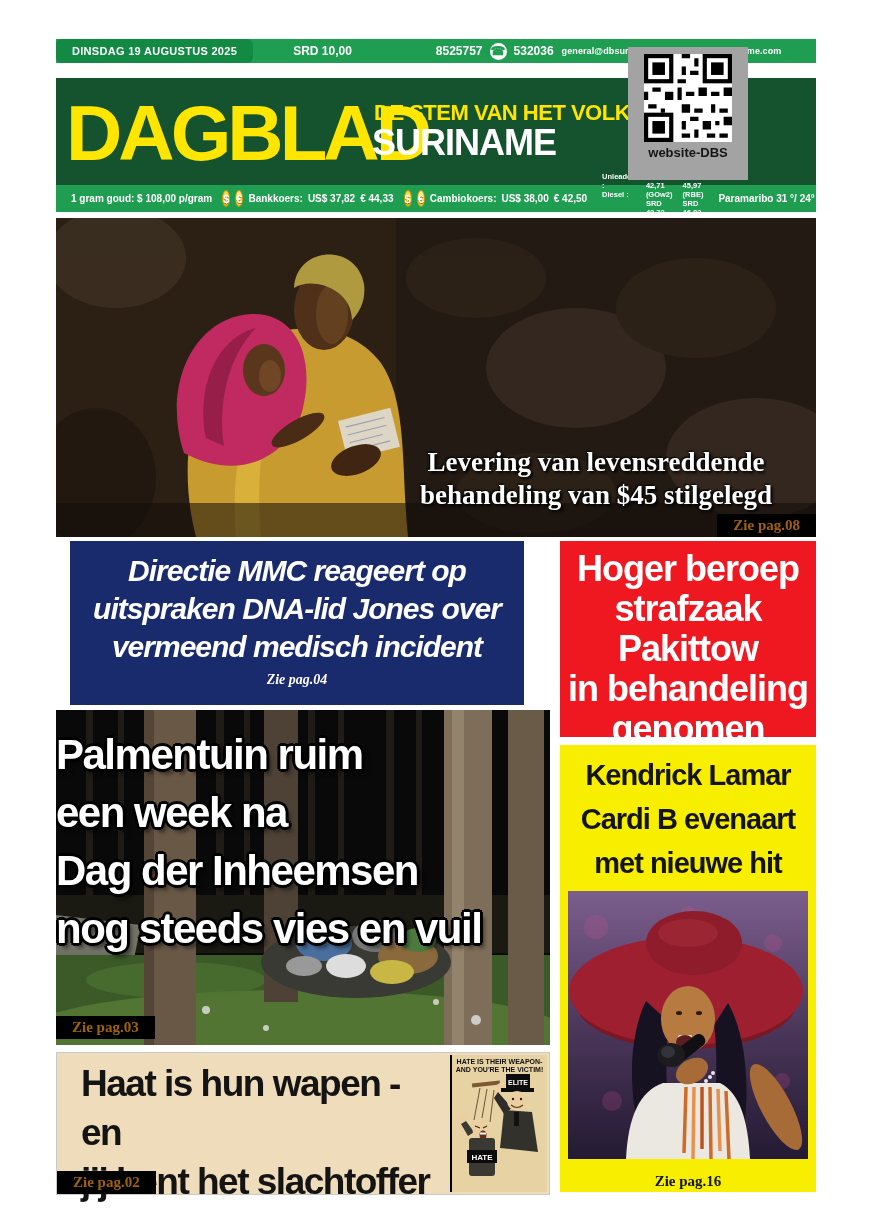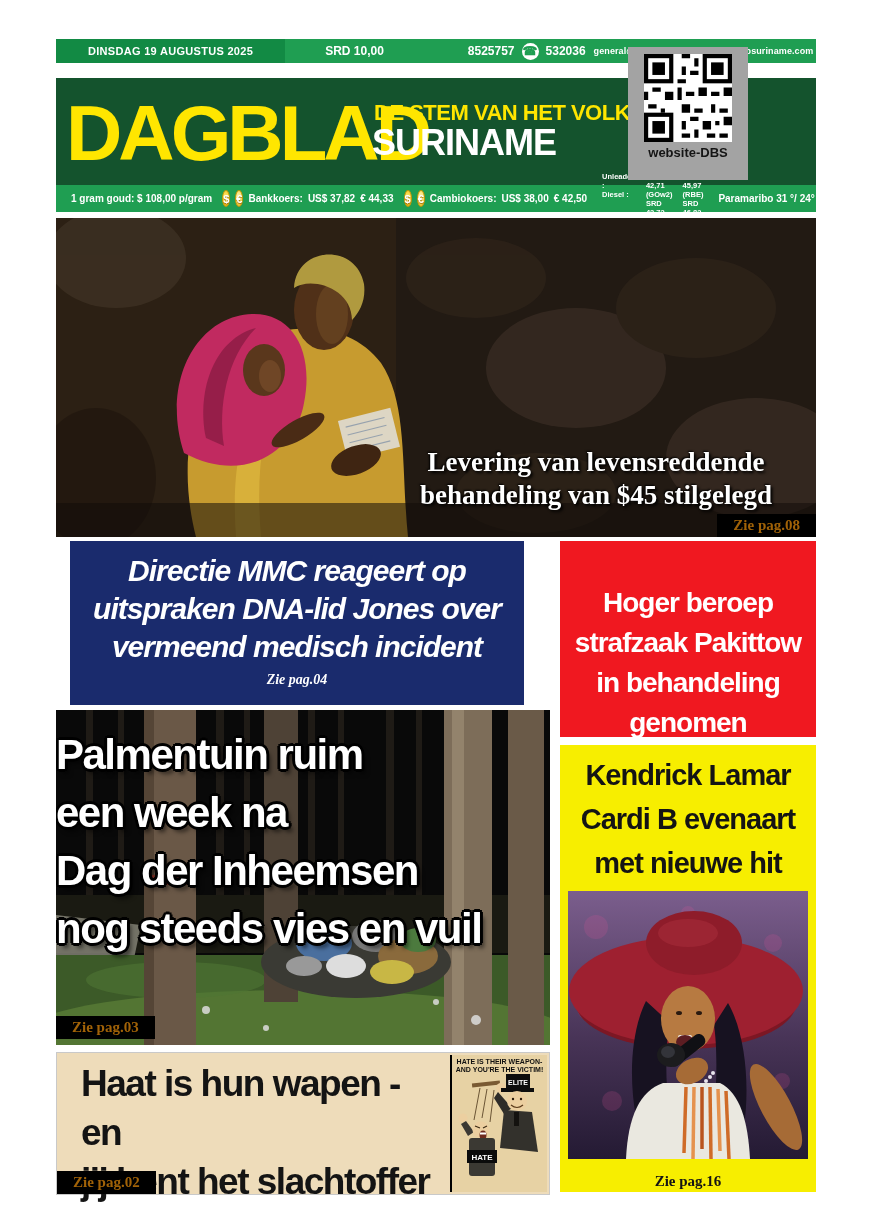--- a/index.html
+++ b/index.html
@@ -4,21 +4,21 @@
 <style>
   html,body{margin:0;padding:0;background:#ffffff;}
   .page{position:relative;width:870px;height:1230px;background:#ffffff;overflow:hidden;
         font-family:"Liberation Sans",sans-serif;}
   .abs{position:absolute;}
 
   
   .topbar{left:56px;top:39px;width:760px;height:24px;background:#1f9e52;display:flex;
           align-items:center;color:#fff;font-weight:bold;}
   .datebox{background:#128a44;height:100%;display:flex;align-items:center;
-           padding:0 32px;font-size:11px;letter-spacing:.3px;}
+           padding:0 16px;font-size:11px;letter-spacing:.3px;border-radius:6px;}
   .price{font-size:12px;margin-left:40px;}
   .ph1{font-size:12px;margin-left:84px;}
   .phoneball{width:17px;height:17px;border-radius:50%;background:#fff;display:flex;
              align-items:center;justify-content:center;margin:0 7px;color:#1f9e52;
              font-size:12px;line-height:17px;}
   .ph2{font-size:12px;}
   .contact{font-size:9px;font-weight:bold;margin-left:8px;letter-spacing:.1px;}
 
   
   .masthead{left:56px;top:66px;width:760px;height:114px;background:#14532d;margin-top:12px;}
@@ -62,22 +62,22 @@
   .lead-ref{position:absolute;right:0;bottom:0;}
 
   
   .mmcbox{left:70px;top:541px;width:454px;height:164px;background:#1a2b6d;color:#fff;
           text-align:center;font-style:italic;}
   .mmc-h{font-size:30px;line-height:38px;font-weight:bold;letter-spacing:-1px;
          padding-top:11px;}
   .boxref{font-size:14px;font-weight:bold;margin-top:6px;}
   .pakbox{left:560px;top:541px;width:256px;height:196px;background:#f01820;color:#fff;
           text-align:center;}
-  .pak-h{font-size:28px;line-height:40px;font-weight:bold;letter-spacing:-1px;
-         padding-top:8px;margin-top:34px;}
+  .pak-h{font-size:36px;line-height:40px;font-weight:bold;letter-spacing:-1px;
+         padding-top:8px;}
 
   
   .palm{left:56px;top:710px;width:494px;height:335px;background:#060606;overflow:hidden;}
   .palm svg{position:absolute;left:0;top:0;}
   .palm-headline{position:absolute;left:0;top:16px;width:494px;
                  font-size:42px;line-height:58px;font-weight:bold;letter-spacing:-1.5px;z-index:2;}
   .palm-ref{position:absolute;left:0;bottom:6px;}
 
   
   .haat{left:56px;top:1052px;width:494px;height:143px;background:#eedcba;

